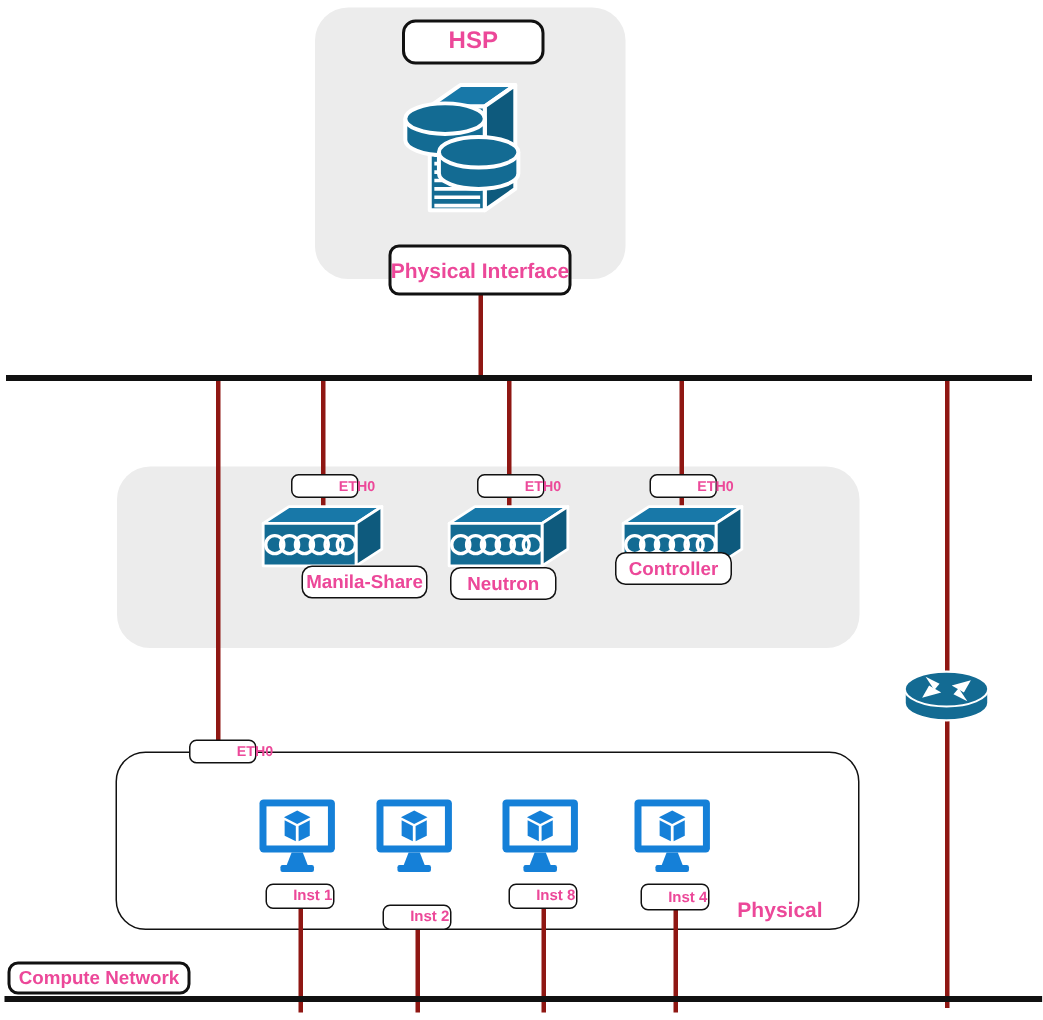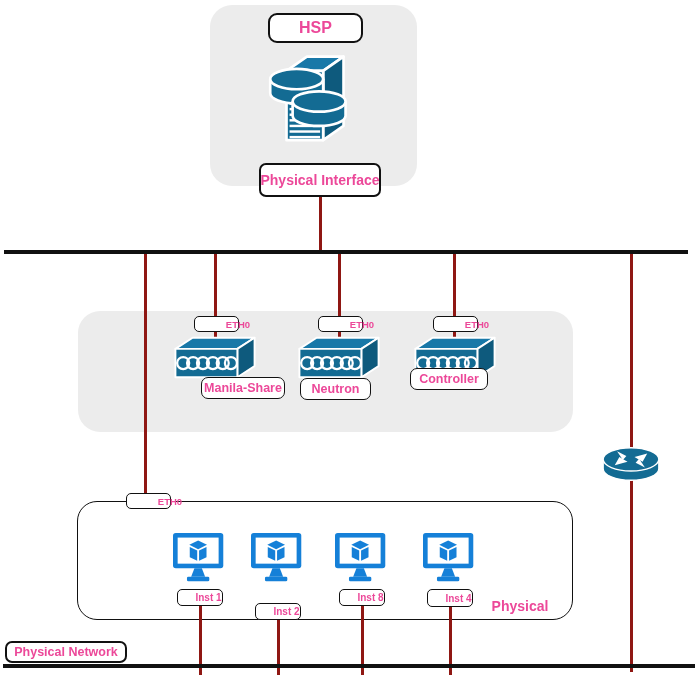--- a/index.html
+++ b/index.html
@@ -194,15 +194,15 @@
   <div class="label-box inst-name" style="left:427px;top:589px;width:46px;height:18px;">Inst 4</div>
 
   <div id="compute-caption">Physical</div>
 
   <div class="red-line" style="left:198.5px;top:606px;height:69px;"></div>
   <div class="red-line" style="left:276.5px;top:606px;height:69px;"></div>
   <div class="red-line" style="left:360.5px;top:606px;height:69px;"></div>
   <div class="red-line" style="left:448.5px;top:606px;height:69px;"></div>
 
   <div class="net-line" style="left:3px;top:664px;width:692px;"></div>
-  <div class="label-box" style="left:5px;top:641px;width:122px;height:22px;font-size:12.5px;">Physical Network</div>
+  <div class="label-box" style="left:5px;top:641px;width:122px;height:22px;font-size:12.5px;">Compute Network</div>
 
 </div>
 
 </body></html>

